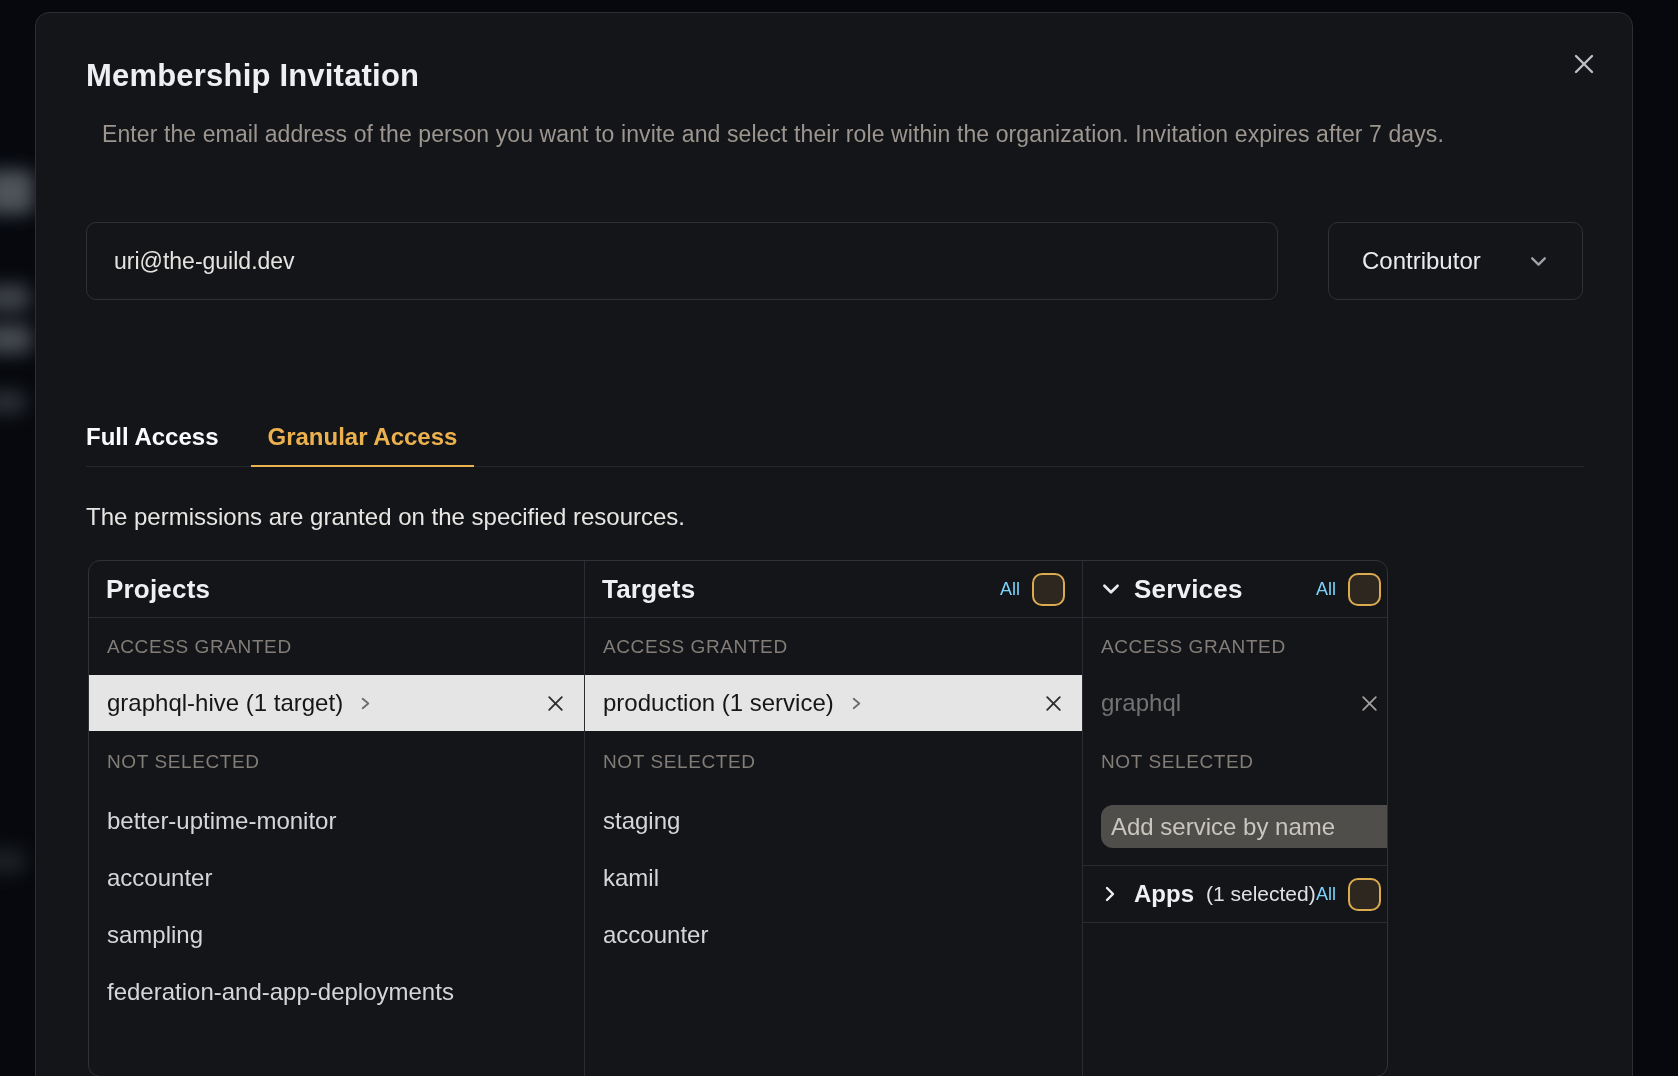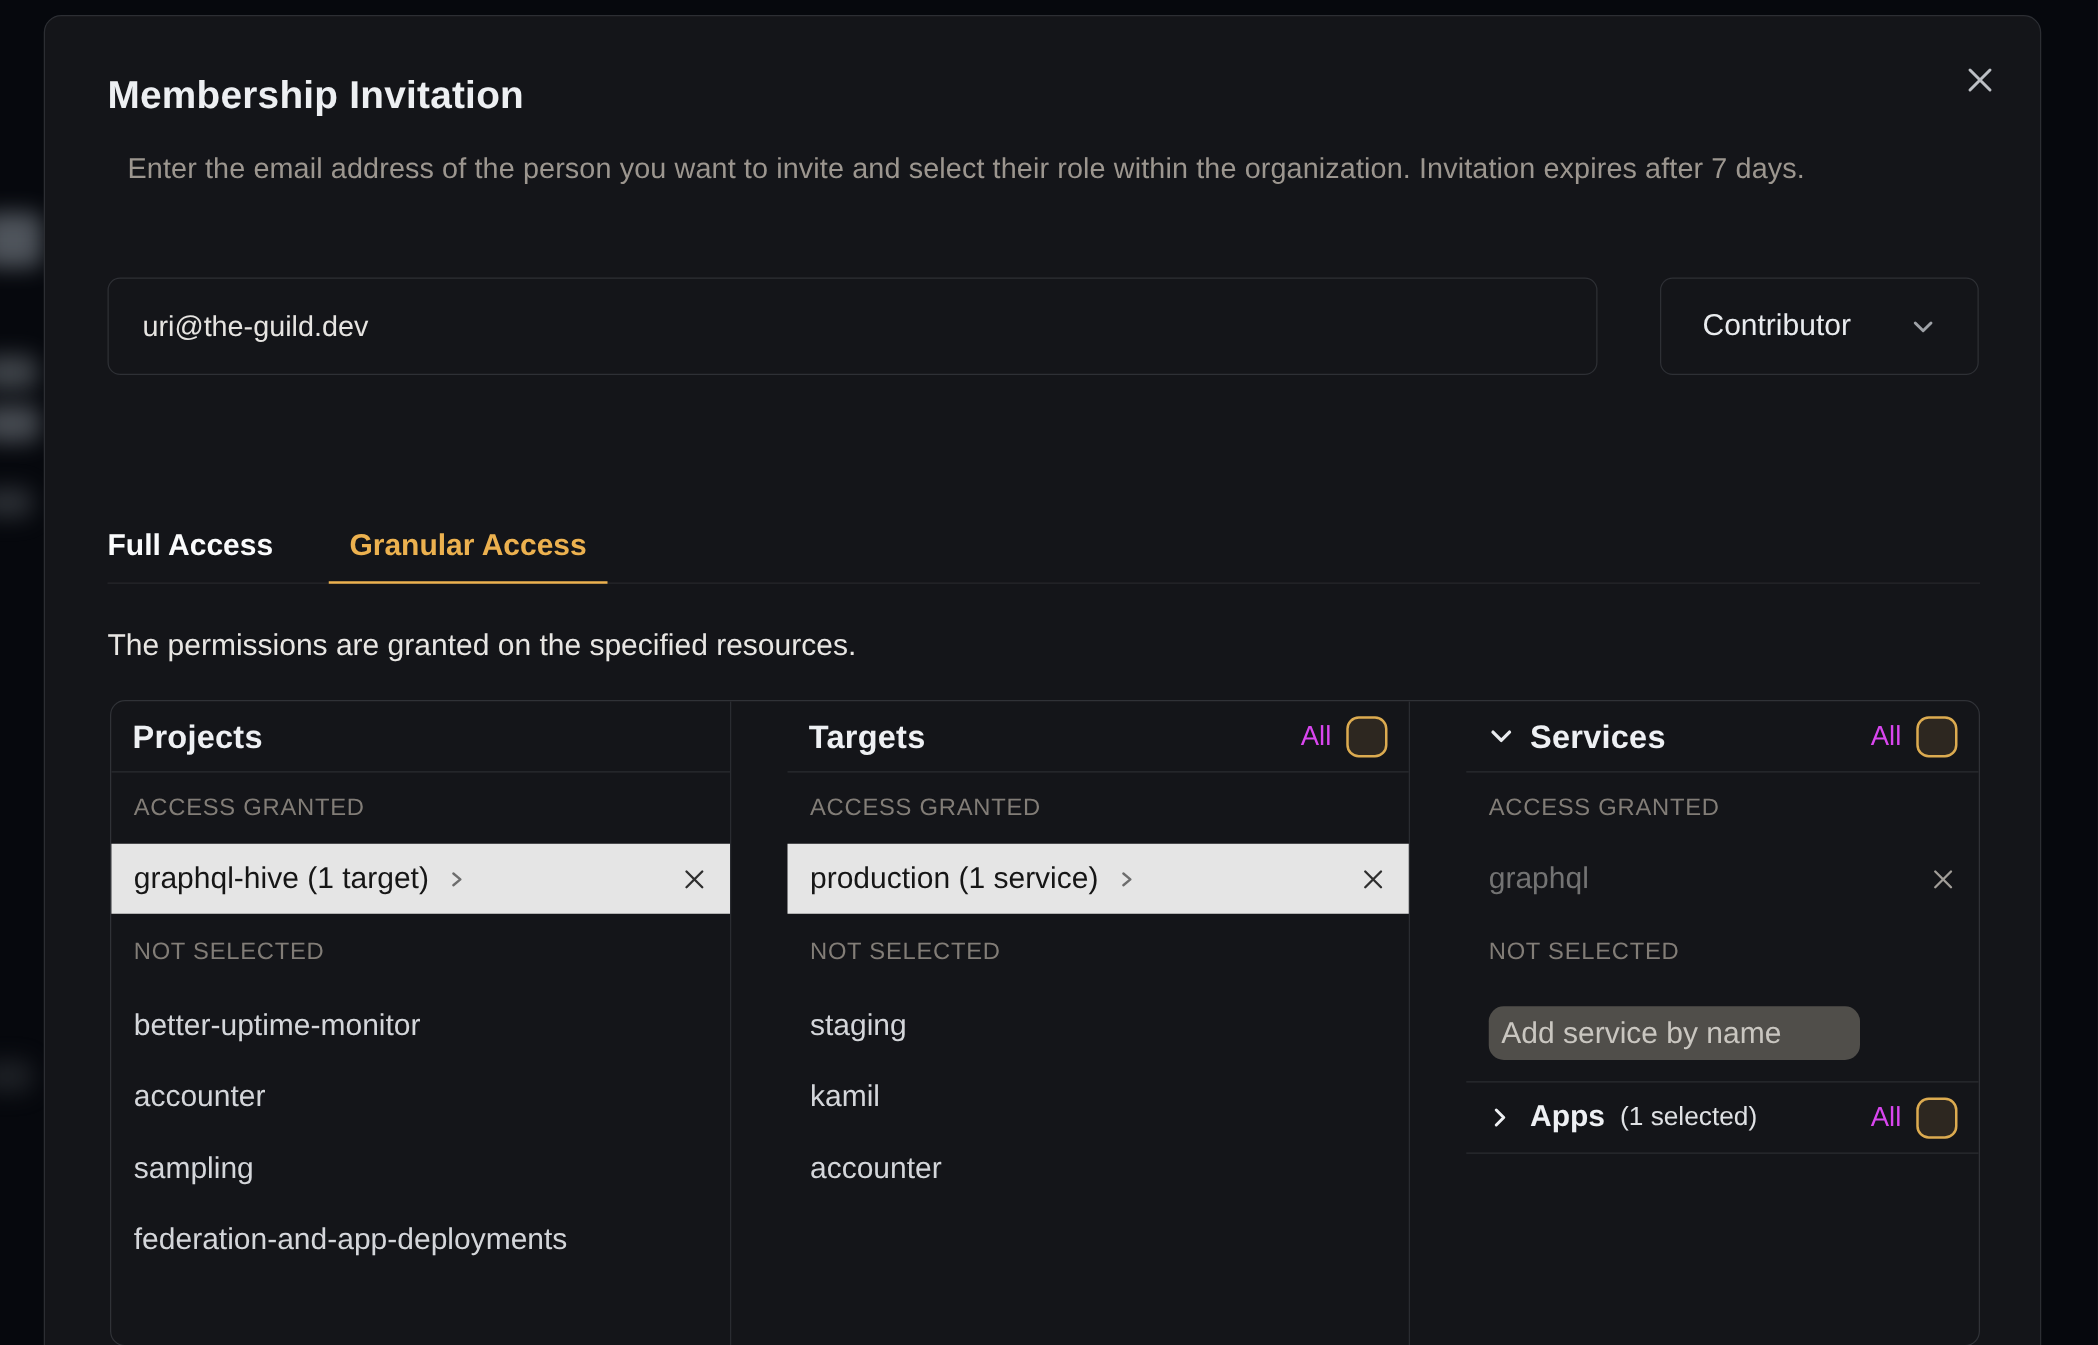--- a/index.html
+++ b/index.html
@@ -49,49 +49,48 @@
     font-family:"Liberation Sans", sans-serif; cursor:pointer;
   }
   .role-select .chev { color:#9fa2a7; }
 
   .tabs {
     position:absolute; left:50px; top:408px; width:1498px;
     display:flex; border-bottom:1px solid #26272b;
   }
   .tab {
     font-size:24px; line-height:32px; font-weight:700; color:#fafbfc;
-    padding:0 0 13px 0; margin-right:44px; cursor:pointer; position:relative;
+    padding:0 0 13px 0; margin-right:32px; cursor:pointer; position:relative;
   }
   .tab.active { color:#ecb14f; padding:0 17px 13px 17px; margin-right:0; }
   .tab.active::after {
     content:""; position:absolute; left:0; right:0; bottom:-1px; height:2px; background:#ecb14f;
   }
   .perm-note {
     position:absolute; left:50px; top:490px;
     font-size:24px; color:#e8e6e3;
   }
 
   .picker {
-    position:absolute; left:52px; top:547px; width:1496px; height:517px;
+    position:absolute; left:52px; top:547px; width:1300px; height:517px;
     border:1px solid #303237; border-radius:12px; overflow:hidden;
     display:grid; grid-template-columns:496px 498px 1fr;
     background:#141519;
-    gap:45px;
   }
   .col { border-right:1px solid #2a2c31; }
   .col:last-child { border-right:none; }
   .col-header {
     height:57px; border-bottom:1px solid #2a2c31;
     display:flex; align-items:center; padding:0 17px;
   }
   .col-title { font-size:26px; font-weight:700; color:#eef0f3; letter-spacing:.2px; }
   .hdr-chev { color:#e8eaee; margin-right:12px; display:flex; }
   .flex-spacer { flex:1; }
   .all-wrap { display:flex; align-items:center; }
-  .all-label { font-size:22px; color:#d946ef; margin-right:12px; }
+  .all-label { font-size:18px; color:#7dd3fc; margin-right:12px; }
   .checkbox {
     width:33px; height:33px; border:2px solid #dcab50; border-radius:10px;
     background:#2d2720; cursor:pointer; flex:none;
   }
   .section-label {
     height:57px; display:flex; align-items:center; padding:0 18px;
     font-size:19px; color:#827d77; letter-spacing:.6px;
   }
   .section-label.tall { height:61px; }
   .row {

